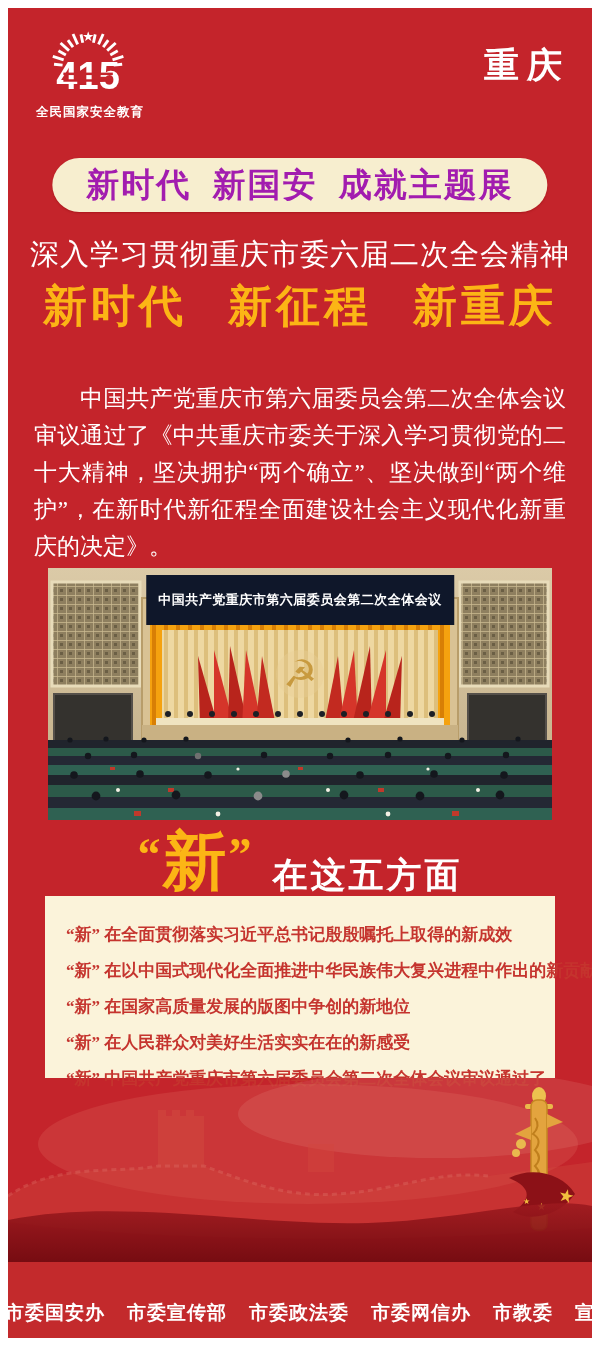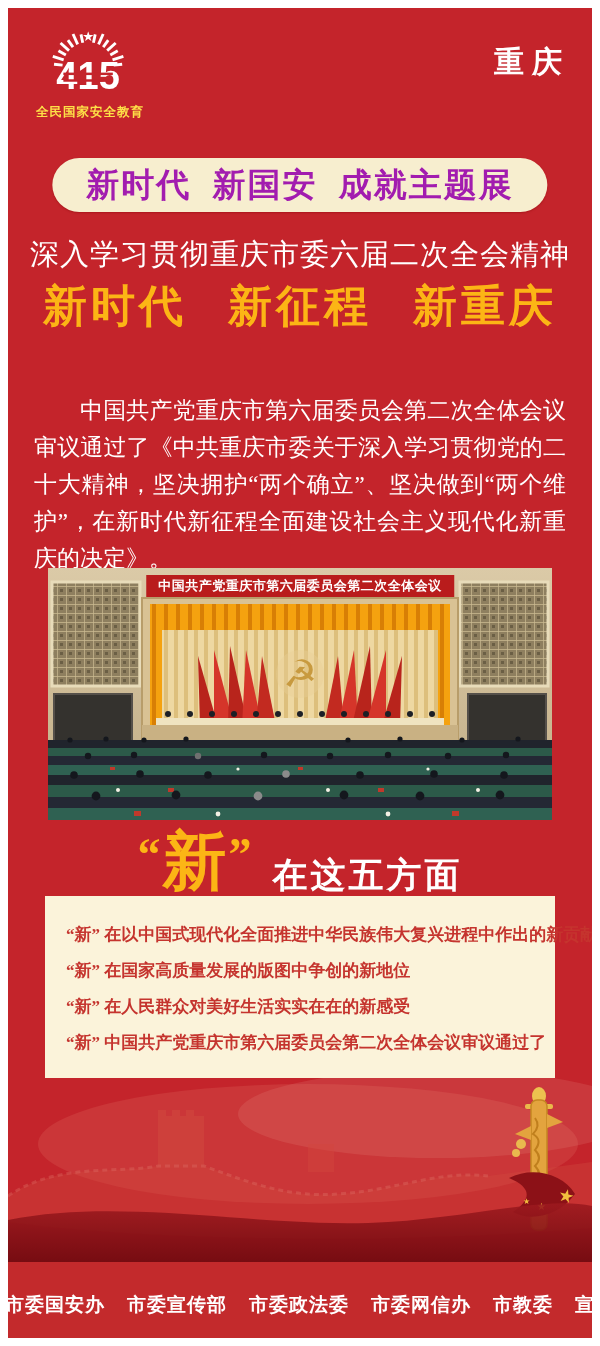--- a/index.html
+++ b/index.html
@@ -5,67 +5,67 @@
   html,body{margin:0;padding:0;}
   body{width:600px;height:1346px;background:#ffffff;overflow:hidden;
        font-family:"Liberation Sans","DejaVu Sans",sans-serif;}
   .frame{position:relative;width:600px;height:1346px;background:#ffffff;}
   .poster{position:absolute;left:8px;top:8px;width:584px;height:1330px;
           background:#c4242b;overflow:hidden;}
 
   
   .logo{position:absolute;left:24px;top:18px;width:116px;height:78px;}
   .logo-caption{position:absolute;left:18px;top:96px;width:128px;text-align:center;
-                color:#fde047;font-weight:bold;font-size:12.5px;letter-spacing:1px;}
+                color:#ffffff;font-weight:bold;font-size:12.5px;letter-spacing:1px;}
   .region{position:absolute;right:22px;top:34px;color:#ffffff;font-weight:bold;
-          font-size:30px;letter-spacing:8px;font-family:"Liberation Sans","DejaVu Sans",sans-serif;}
+          font-size:35px;letter-spacing:8px;font-family:"Liberation Sans","DejaVu Sans",sans-serif;}
 
   
   .pill{position:absolute;left:50%;transform:translateX(-50%);top:150px;
         background:#f7eecf;border-radius:30px;padding:0 34px;height:54px;line-height:54px;
         color:#a21caf;font-weight:bold;font-size:33px;letter-spacing:2px;word-spacing:10px;
         white-space:nowrap;box-shadow:0 1px 2px rgba(120,0,0,.35);}
   .subtitle{position:absolute;left:0;top:227px;width:100%;text-align:center;color:#ffffff;
             font-weight:normal;font-size:29px;letter-spacing:1px;}
   .slogan{position:absolute;left:0;top:269px;width:100%;text-align:center;color:#fcb515;
           font-weight:bold;font-size:44px;letter-spacing:4px;word-spacing:26px;
           font-family:"Liberation Serif","DejaVu Serif",serif;white-space:nowrap;}
 
   
   .intro{position:absolute;left:26px;top:372px;width:532px;color:#ffffff;
          font-size:23px;line-height:37px;text-align:justify;text-indent:2em;
-         font-family:"Liberation Serif","DejaVu Serif",serif;margin-top:12px;}
+         font-family:"Liberation Serif","DejaVu Serif",serif;}
 
   
   .photo{position:absolute;left:40px;top:560px;width:504px;height:252px;overflow:hidden;
          background:#c9b58f;}
   .photo svg{display:block;}
   .photo-banner{position:absolute;left:50%;transform:translateX(-50%);top:7px;
-                background:#b91c1c;color:#ffffff;font-weight:bold;font-size:13px;
-                padding:2px 12px;white-space:nowrap;letter-spacing:.5px;text-align:right;}
+                background:#0f172a;color:#ffffff;font-weight:bold;font-size:13px;
+                padding:16px 12px;white-space:nowrap;letter-spacing:.5px;text-align:right;}
 
   
   .heading{position:absolute;left:0;top:822px;width:100%;height:78px;
            display:flex;justify-content:center;align-items:flex-start;
            font-family:"Liberation Serif","DejaVu Serif",serif;font-weight:bold;}
   .hq{color:#fcb515;font-size:46px;line-height:1;margin-top:2px;}
   .hx{color:#fcb515;font-size:64px;line-height:1;margin:0 2px;}
   .hs{color:#ffffff;font-size:35px;line-height:1;margin-top:28px;letter-spacing:3px;margin-left:21px;}
 
   
   .box{position:absolute;left:37px;top:888px;width:510px;height:182px;background:#fbf3da;
        box-sizing:border-box;padding:21px 14px 0 21px;}
   .box-line{color:#c5342e;font-size:17px;line-height:36px;font-weight:bold;white-space:nowrap;
             font-family:"Liberation Serif","DejaVu Serif",serif;}
 
   
   .decor{position:absolute;left:0;top:1070px;width:584px;height:184px;}
   .footer{position:absolute;left:0;top:1254px;width:584px;height:76px;background:#c32a2c;
           display:flex;justify-content:center;align-items:flex-start;gap:22px;
-          padding-top:30px;box-sizing:border-box;}
+          padding-top:38px;box-sizing:border-box;}
   .footer span{color:#ffffff;font-weight:bold;font-size:19px;letter-spacing:1px;
                font-family:"Liberation Serif","DejaVu Serif",serif;white-space:nowrap;}
 </style>
 </head>
 <body>
 
 <div class="frame">
   <div class="poster">
 
     <svg class="logo" viewBox="0 0 120 82">
@@ -237,20 +237,21 @@
     </div>
 
     <div class="heading">
       <span class="hq">“</span>
       <span class="hx">新</span>
       <span class="hq">”</span>
       <span class="hs">在这五方面</span>
     </div>
 
     <div class="box">
+      <div class="box-line">“新” 在全面贯彻落实习近平总书记殷殷嘱托上取得的新成效</div>
       <div class="box-line">“新” 在以中国式现代化全面推进中华民族伟大复兴进程中作出的新贡献</div>
       <div class="box-line">“新” 在国家高质量发展的版图中争创的新地位</div>
       <div class="box-line">“新” 在人民群众对美好生活实实在在的新感受</div>
       <div class="box-line">“新” 中国共产党重庆市第六届委员会第二次全体会议审议通过了</div>
     </div>
 
     <svg class="decor" viewBox="0 0 584 184">
       <defs>
         <linearGradient id="silk" x1="0" y1="0" x2="0" y2="1">
           <stop offset="0" stop-color="#9d1a1f"></stop>

